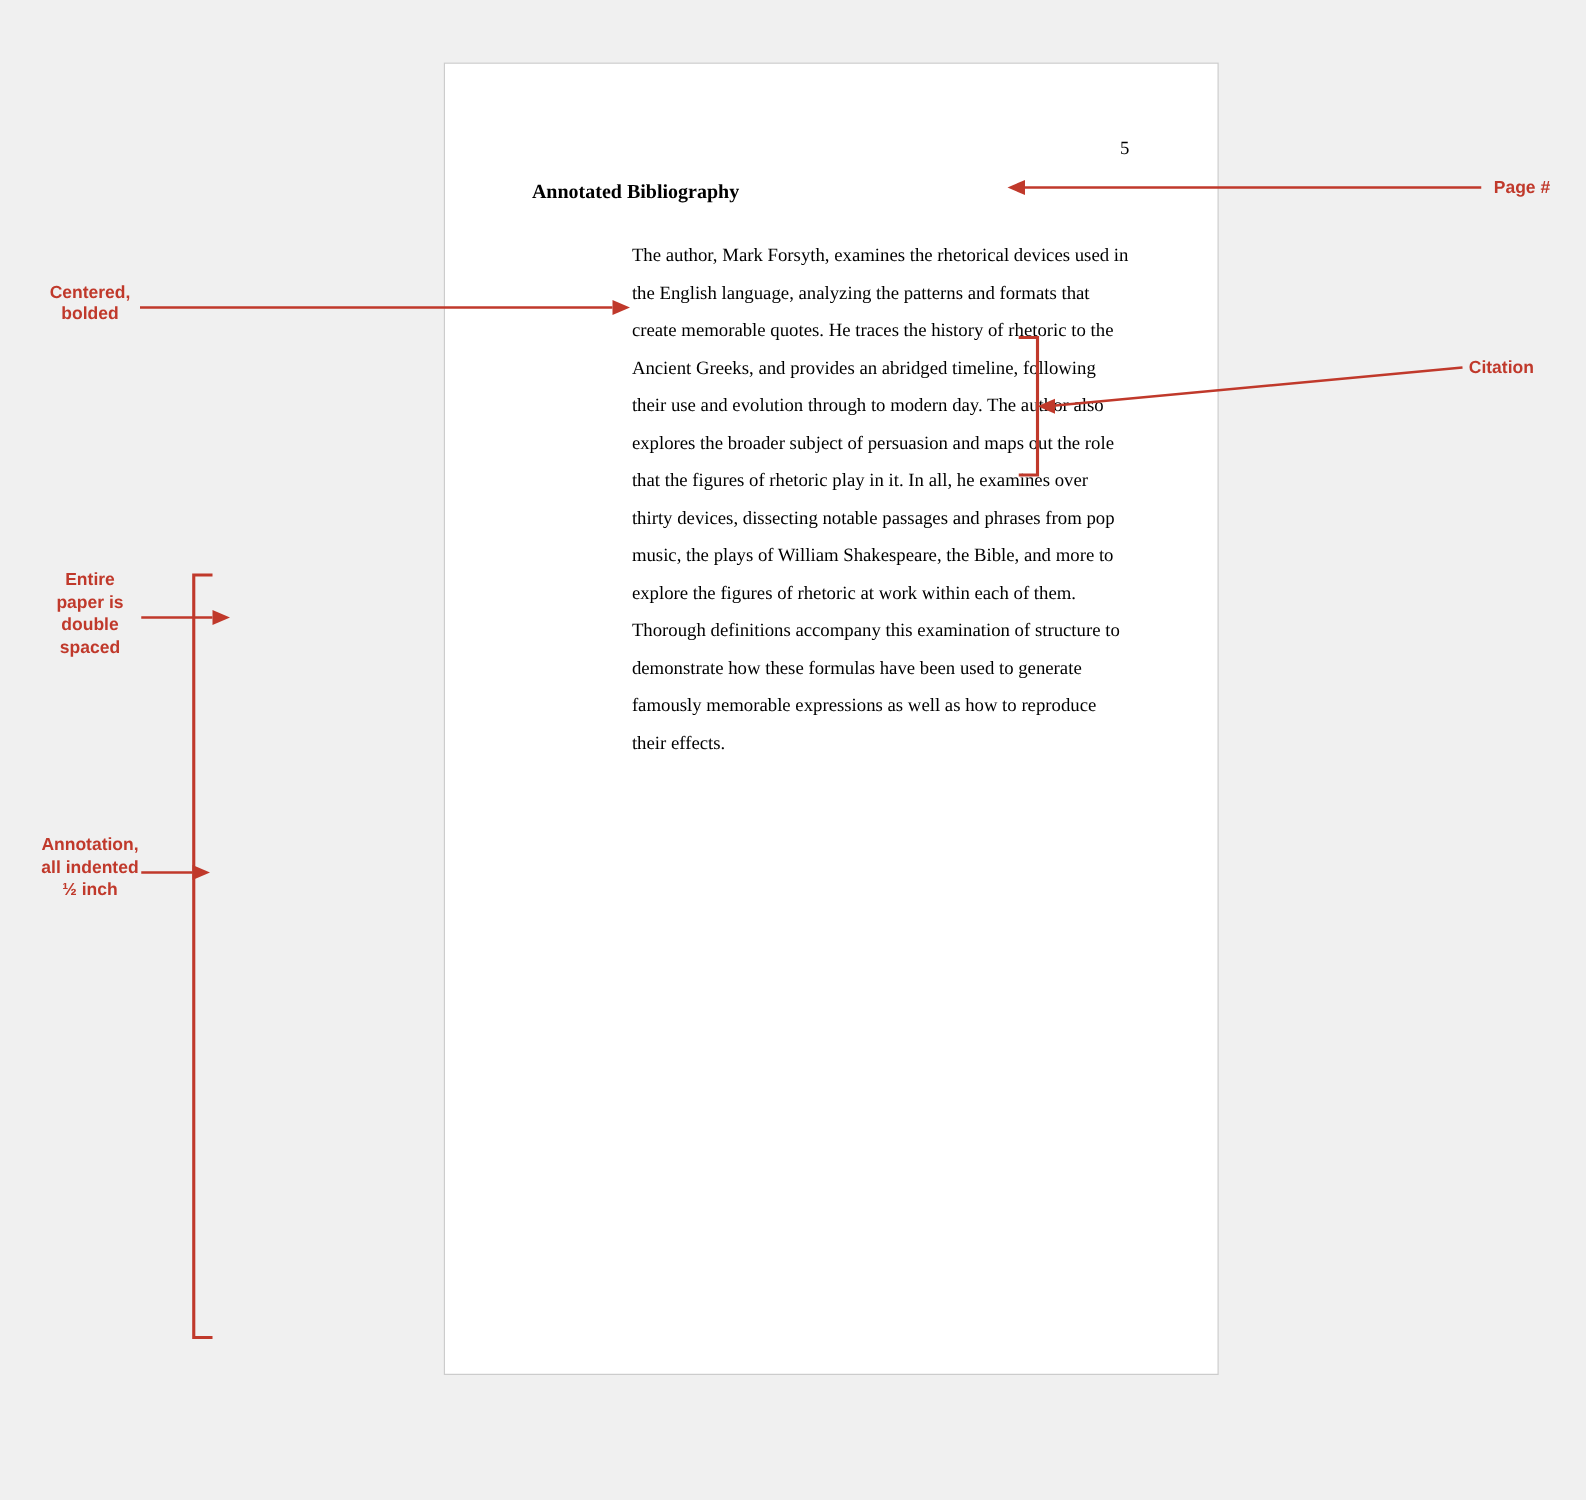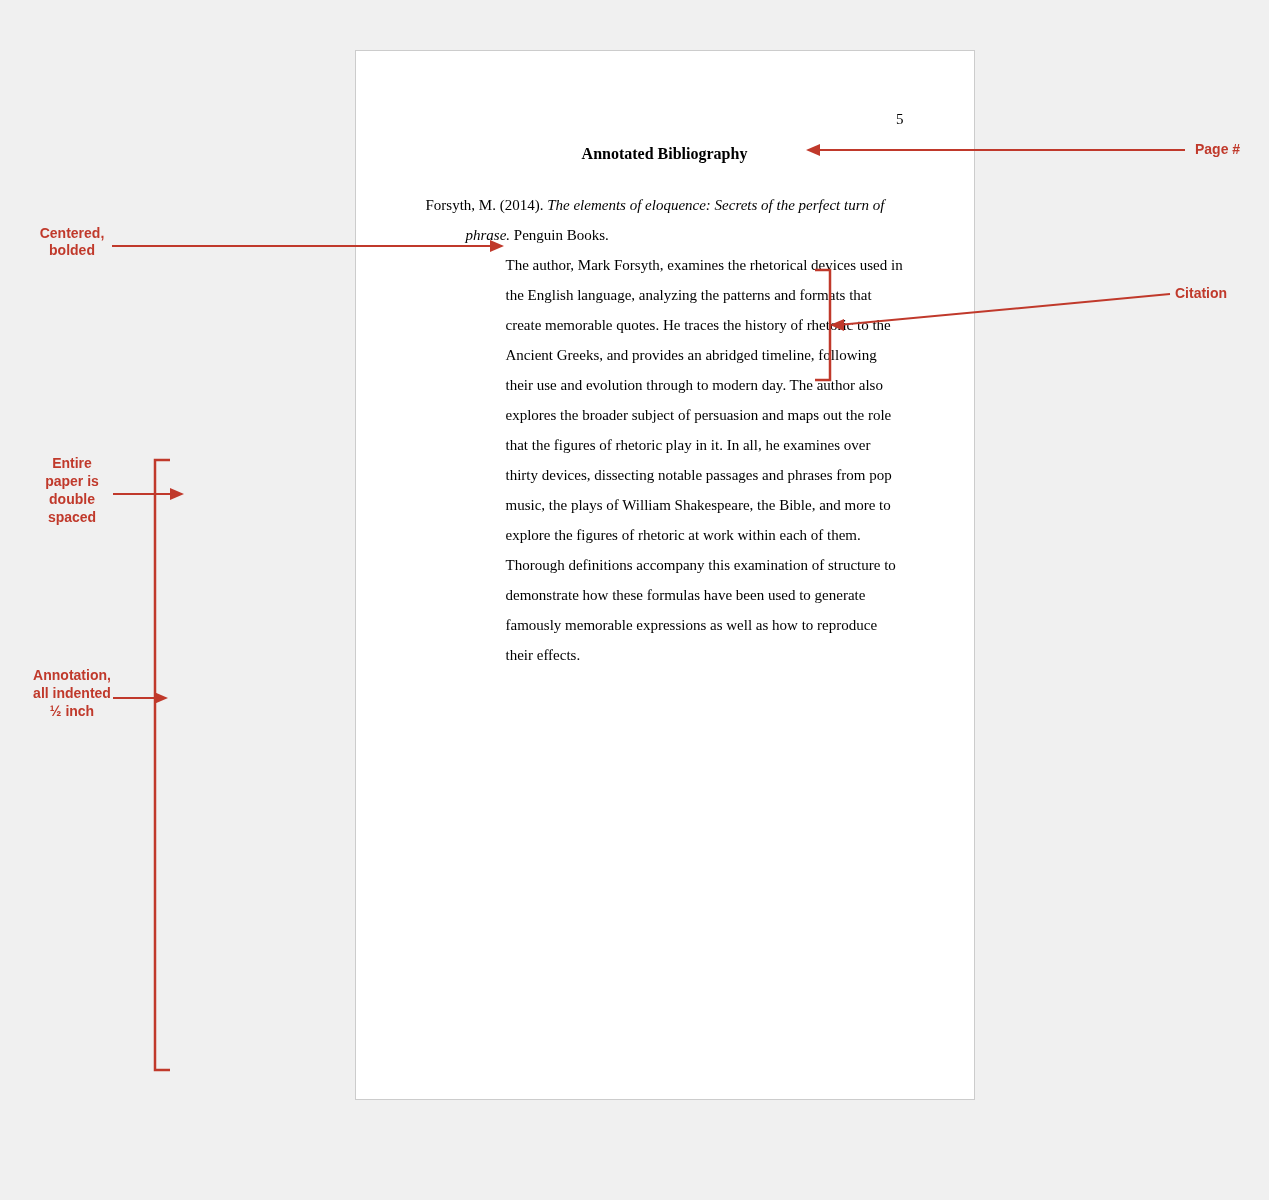--- a/index.html
+++ b/index.html
@@ -35,21 +35,21 @@
 
     
     .page-number {
       text-align: right;
       font-size: 15px;
       margin-bottom: 10px;
     }
 
     
     .paper-title {
-      text-align: center;
+      text-align: left;
       font-weight: bold;
       font-size: 16px;
       margin-bottom: 20px;
       line-height: 2;
     }
 
     
     .citation-block {
       font-size: 15px;
       line-height: 2;
@@ -86,23 +86,20 @@
 <body>
 
 <div class="outer-container">
 
   <div class="paper">
 
     <div class="page-number">5</div>
 
     <div class="paper-title">Annotated Bibliography</div>
 
-    <div class="citation-block">
-      <span>Forsyth, M. (2014). </span><span class="italic">The elements of eloquence: Secrets of the perfect turn of phrase.</span><span> Penguin Books.</span>
-    </div>
 
     <div class="annotation-block">
       <span>The author, Mark Forsyth, examines the rhetorical devices used in the English language, analyzing the patterns and formats that create memorable quotes. He traces the history of rhetoric to the Ancient Greeks, and provides an abridged timeline, following their use and evolution through to modern day. The author also explores the broader subject of persuasion and maps out the role that the figures of rhetoric play in it. In all, he examines over thirty devices, dissecting notable passages and phrases from pop music, the plays of William Shakespeare, the Bible, and more to explore the figures of rhetoric at work within each of them. Thorough definitions accompany this examination of structure to demonstrate how these formulas have been used to generate famously memorable expressions as well as how to reproduce their effects.</span>
     </div>
 
   </div>
 
   <svg class="annotations-svg" viewBox="0 0 1269 1200" xmlns="http://www.w3.org/2000/svg">
 
     <text x="72" y="218" font-family="Arial, sans-serif" font-size="14" font-weight="bold" fill="#c0392b" text-anchor="middle">Centered,</text>

